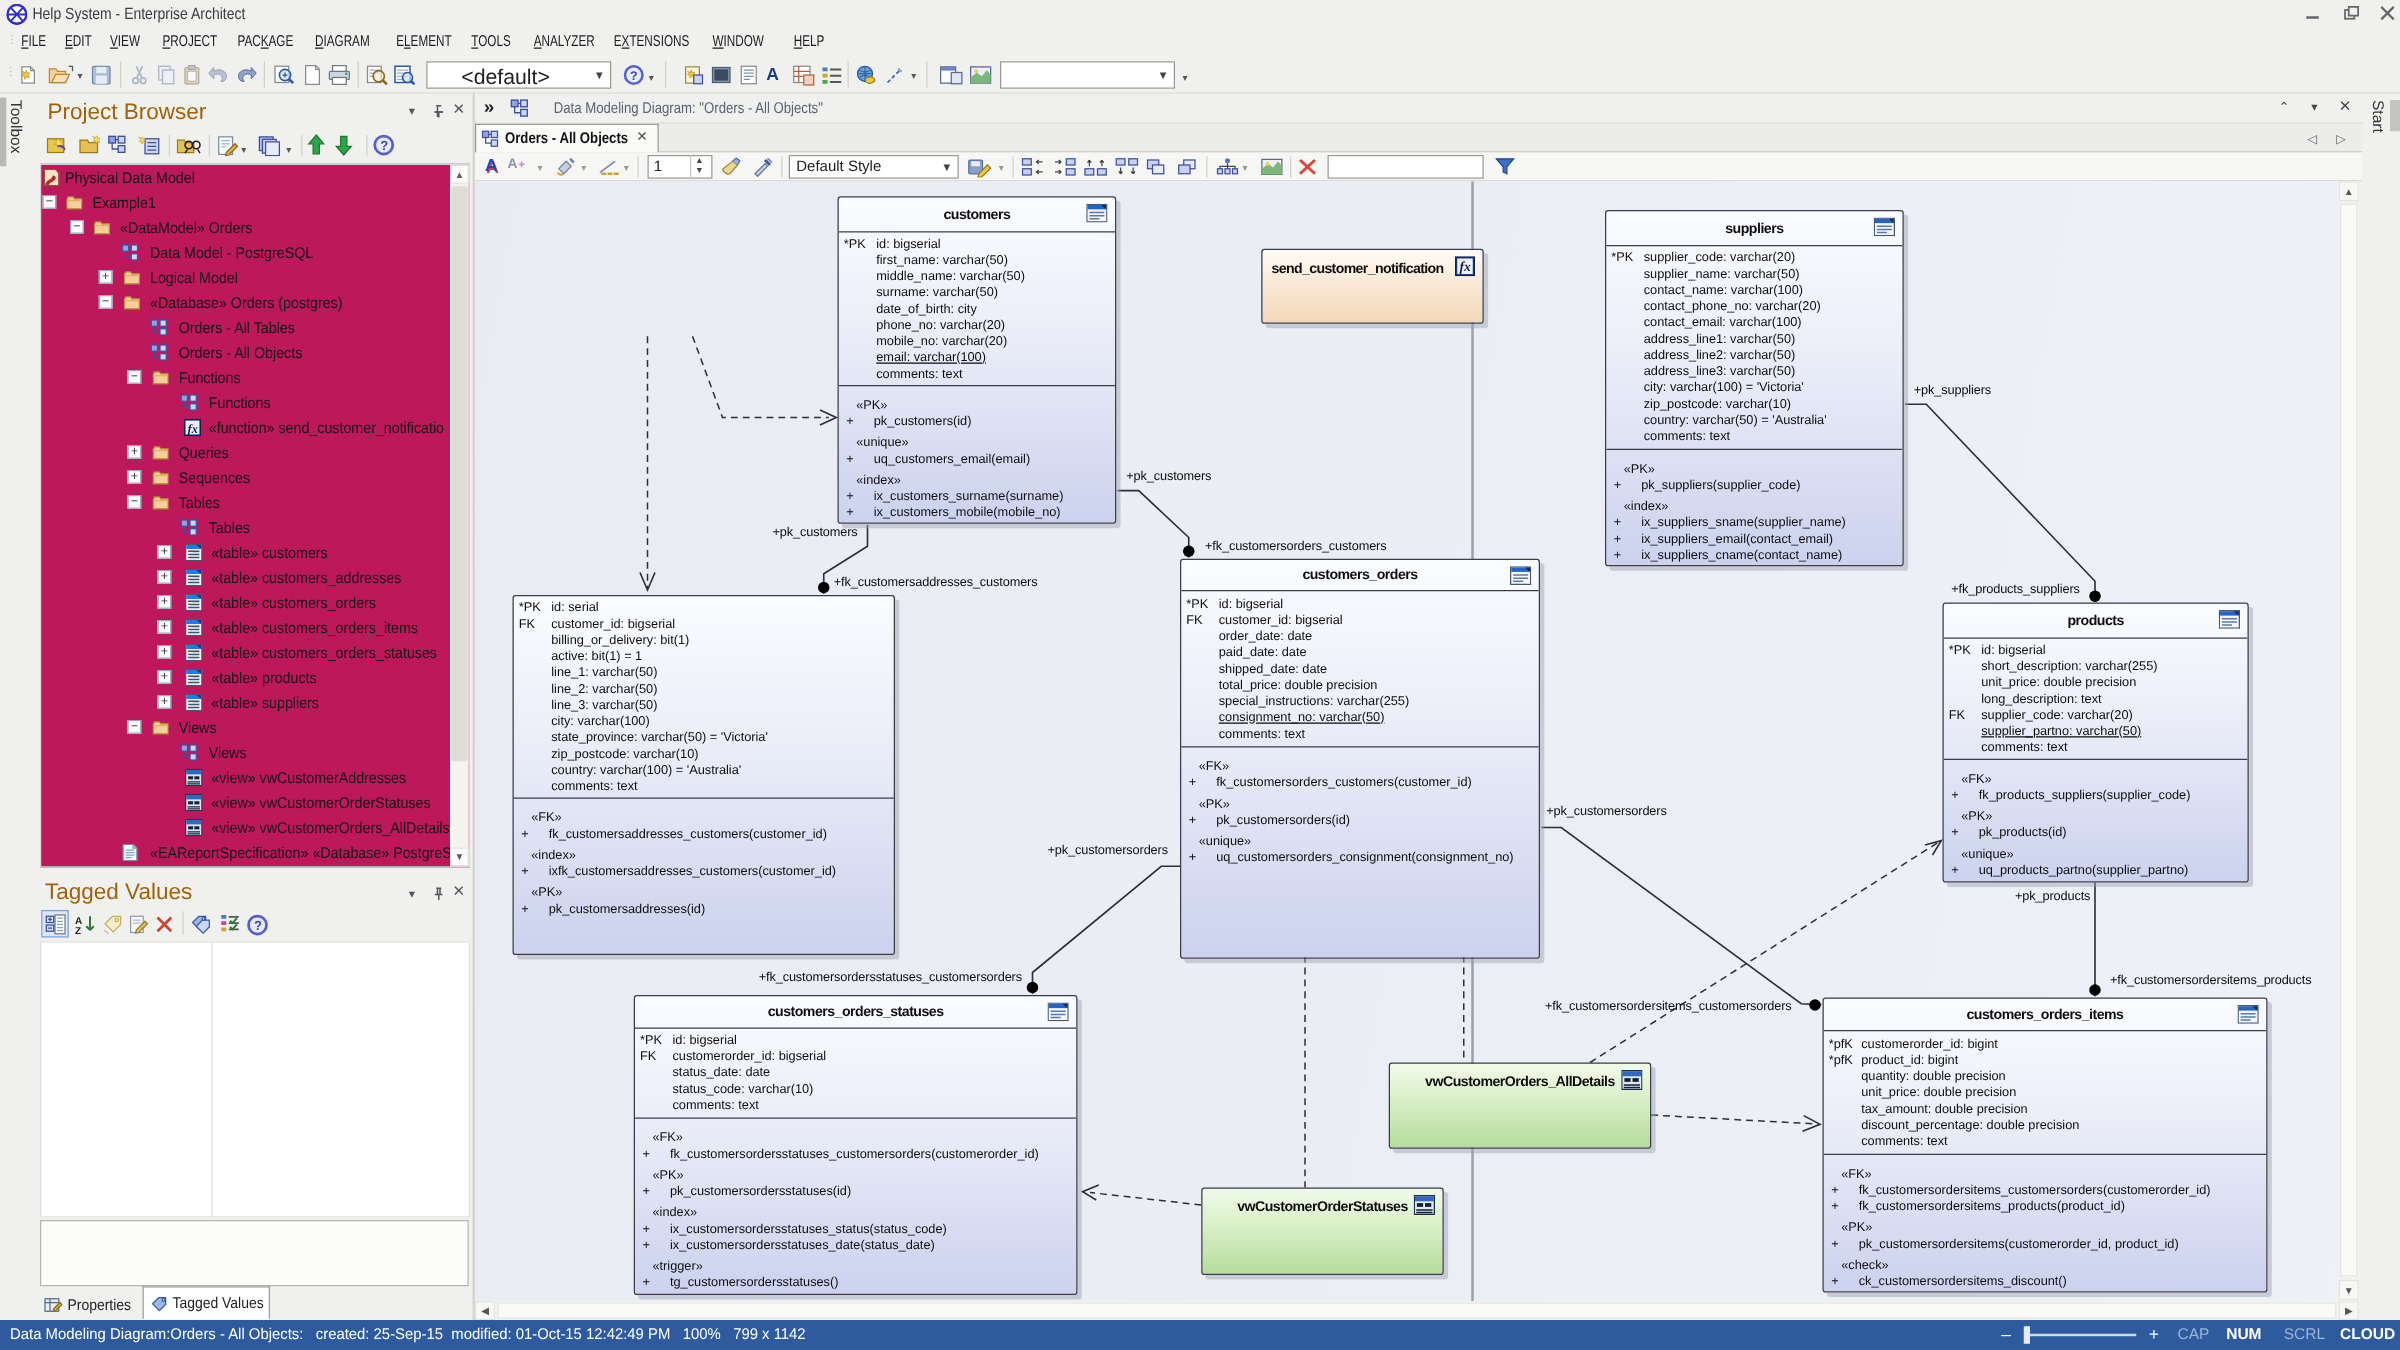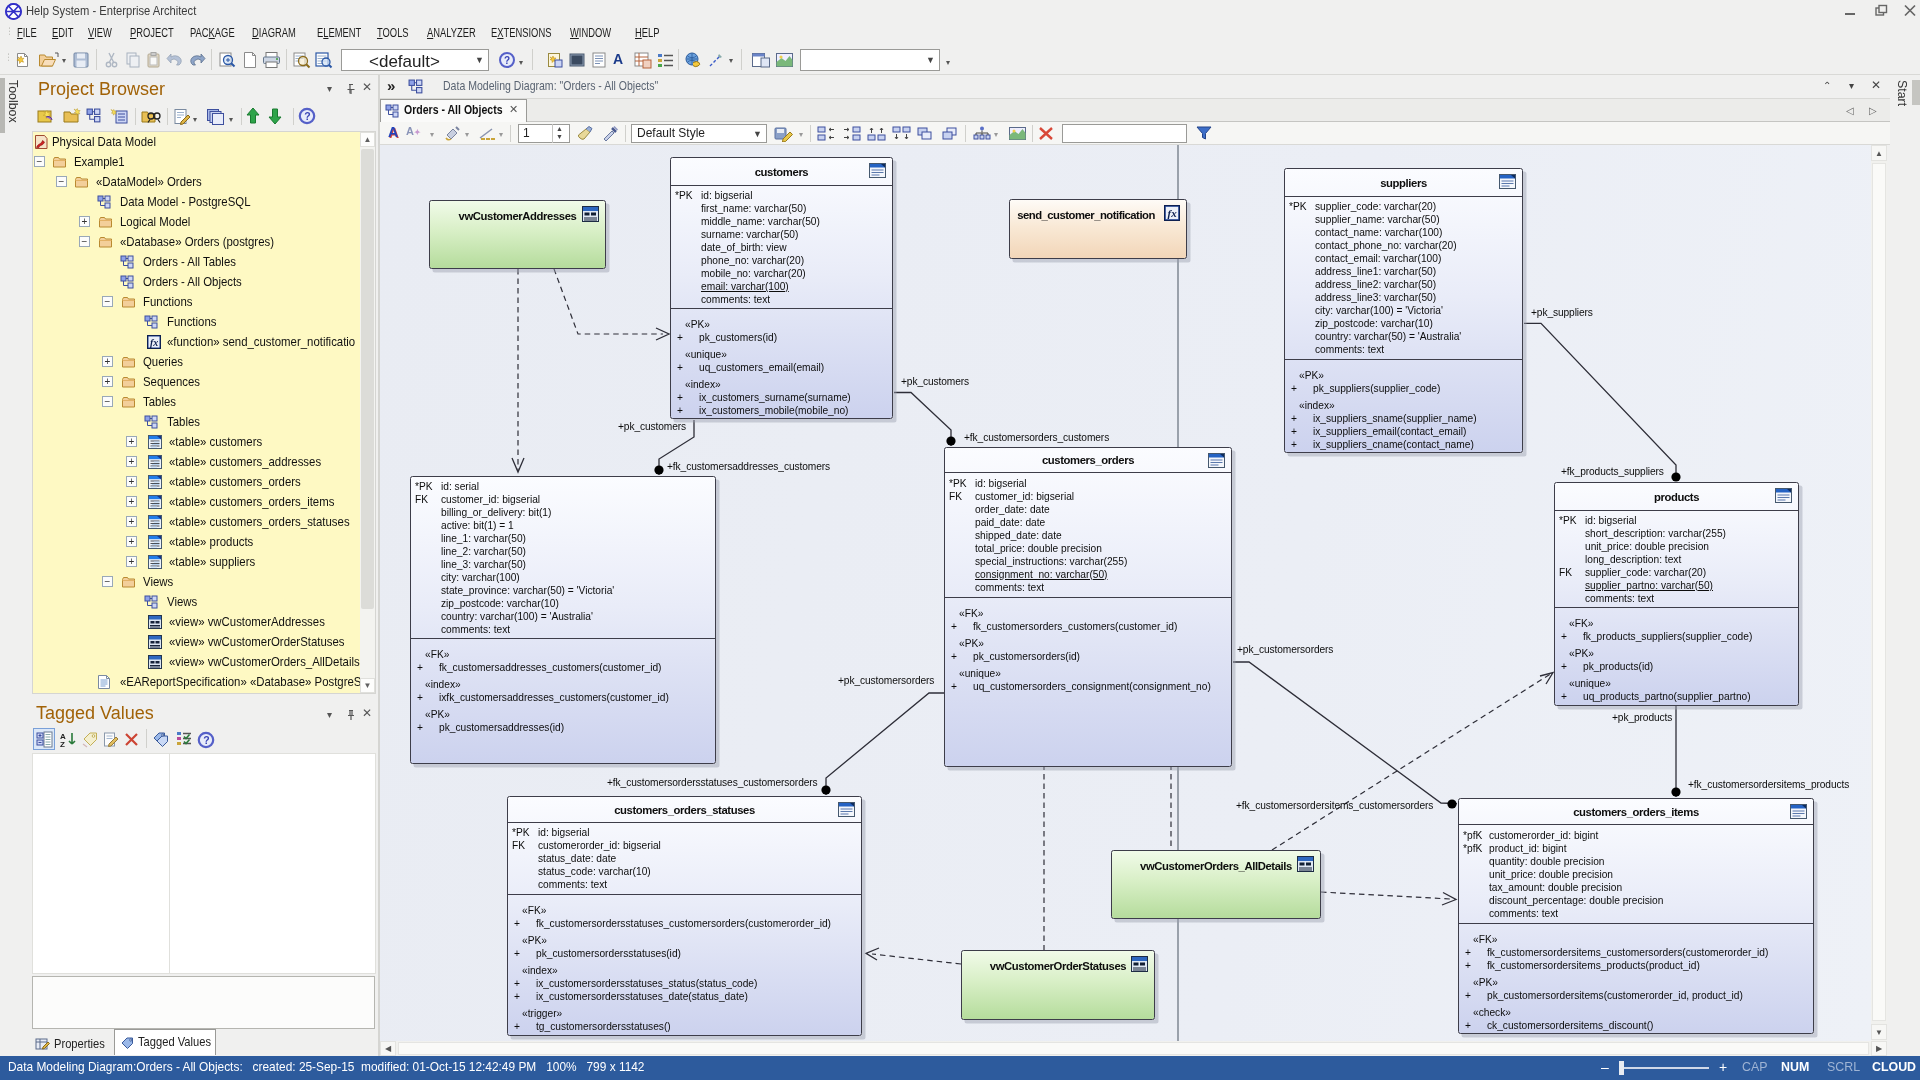--- a/index.html
+++ b/index.html
@@ -8,21 +8,21 @@
 #titlebar{left:0;top:0;width:1920px;height:22px;background:#f0f0ef}
 #titlebar .t{position:absolute;left:26px;top:3px;font-size:13px;color:#3b3b3b;transform:scaleX(0.86);transform-origin:0 50%}
 #menubar{left:0;top:22px;width:1920px;height:23px;background:#f0f0ef}
 .mi{position:absolute;top:4px;font-size:12.5px;color:#1c1c1c;transform:scaleX(0.75);transform-origin:0 50%}
 .mi u{text-decoration:underline}
 #toolbar{left:0;top:45px;width:1920px;height:30px;background:#f0f0ef;border-bottom:1px solid #d9d9d6}
 
 #leftstrip{left:0;top:75px;width:30px;height:981px;background:#f0f0ef}
 #pbpanel{left:30px;top:75px;width:348px;height:981px;background:#f0f0ef}
 .ptitle{font-size:18px;color:#a16207;letter-spacing:0}
-.treewrap{position:absolute;left:2px;top:56px;width:344px;height:563px;background:#fef9c3;border:1px solid #d5d5d2}
+.treewrap{position:absolute;left:2px;top:56px;width:344px;height:563px;background:#be185d;border:1px solid #d5d5d2}
 .trow{position:absolute;height:20px;line-height:20px;font-size:12.4px;color:#111;white-space:nowrap}
 .tbox{position:absolute;width:11px;height:11px;border:1px solid #99a8b8;background:#fcfcfc;font-size:10px;line-height:9px;text-align:center;color:#333}
 
 .tbl{position:absolute;border:1.3px solid #3d3d49;border-radius:2.5px;background:linear-gradient(180deg,#fbfcff 0%,#e9ecf8 45%,#ccd2ee 100%);box-shadow:3.5px 3.5px 0 rgba(155,160,175,.45);font-size:10.2px;color:#0d0d0d;letter-spacing:0}
 .th{border-bottom:1.3px solid #3d3d49;font-weight:bold;font-size:11.3px;text-align:center;position:relative;letter-spacing:-0.4px}
 .attrs{border-bottom:1.3px solid #3d3d49;padding:3px 0}
 .r{height:13px;line-height:13px;padding-left:30px;position:relative;white-space:nowrap}
 .r b{position:absolute;left:4px;top:0;font-weight:normal}
 .ops{padding-top:9px}
 .g{margin-bottom:4px}
@@ -771,21 +771,21 @@
           <rect x="0.5" y="0.5" width="16" height="14" fill="#f4f7fc" stroke="#45586e"></rect>
           <rect x="1" y="1" width="15" height="3.5" fill="#2563c4"></rect>
           <path d="M12 1 L16 4.5 L16 1 Z" fill="#0e2c60"></path>
           <path d="M2.5 7 h12 M2.5 9.5 h12 M2.5 12 h8" stroke="#5b79ad" stroke-width="1.2"></path>
         </svg></div>
       <div class="attrs" style="padding:2.5px 0">
         <div class="r"><b>*PK</b>id: bigserial</div>
         <div class="r">first_name: varchar(50)</div>
         <div class="r">middle_name: varchar(50)</div>
         <div class="r">surname: varchar(50)</div>
-        <div class="r">date_of_birth: view</div>
+        <div class="r">date_of_birth: city</div>
         <div class="r">phone_no: varchar(20)</div>
         <div class="r">mobile_no: varchar(20)</div>
         <div class="r"><u>email: varchar(100)</u></div>
         <div class="r">comments: text</div>
       </div>
       <div class="ops">
         <div class="g">
           <div class="st">«PK»</div>
           <div class="op"><i>+</i>pk_customers(id)</div>
         </div>
@@ -986,30 +986,20 @@
         </div>
         <div class="g">
           <div class="st">«PK»</div>
           <div class="op"><i>+</i>pk_customersordersitems(customerorder_id, product_id)</div>
         </div>
         <div class="g">
           <div class="st">«check»</div>
           <div class="op"><i>+</i>ck_customersordersitems_discount()</div>
         </div>
       </div>
-    </div>
-<div class="tbl grn" style="left:49px;top:55px;width:177px;height:69px">
-      <div class="vtitle">vwCustomerAddresses</div>
-      <svg style="position:absolute;right:6px;top:5px" width="17" height="16" viewBox="0 0 17 16">
-        <rect x="0.5" y="0.5" width="16" height="15" fill="#dfe8f4" stroke="#1d2c44"></rect>
-        <rect x="1" y="1" width="15" height="4" fill="#2e68c0"></rect>
-        <rect x="2.5" y="6.5" width="5" height="3" fill="#121f33"></rect>
-        <rect x="9" y="6.5" width="5" height="3" fill="#121f33"></rect>
-        <path d="M2 12 h13 M2 14 h13" stroke="#121f33" stroke-width="1.2"></path>
-      </svg>
     </div>
 <div class="tbl orn" style="left:629px;top:54px;width:178px;height:60px">
       <div class="vtitle" style="padding-right:24px;letter-spacing:-0.5px">send_customer_notification</div>
       <svg style="position:absolute;right:6px;top:5px" width="16" height="16" viewBox="0 0 16 16">
         <rect x="0.5" y="0.5" width="15" height="15" fill="#1d3f8f" stroke="#0e2050"></rect>
         <rect x="1.8" y="1.8" width="12.4" height="12.4" fill="#edf1f9"></rect>
         <text x="3.5" y="12" font-size="11" font-style="italic" font-weight="bold" fill="#0e2050" font-family="Liberation Serif">fx</text>
       </svg>
     </div>
 <div class="tbl grn" style="left:581px;top:805px;width:194px;height:70px">

